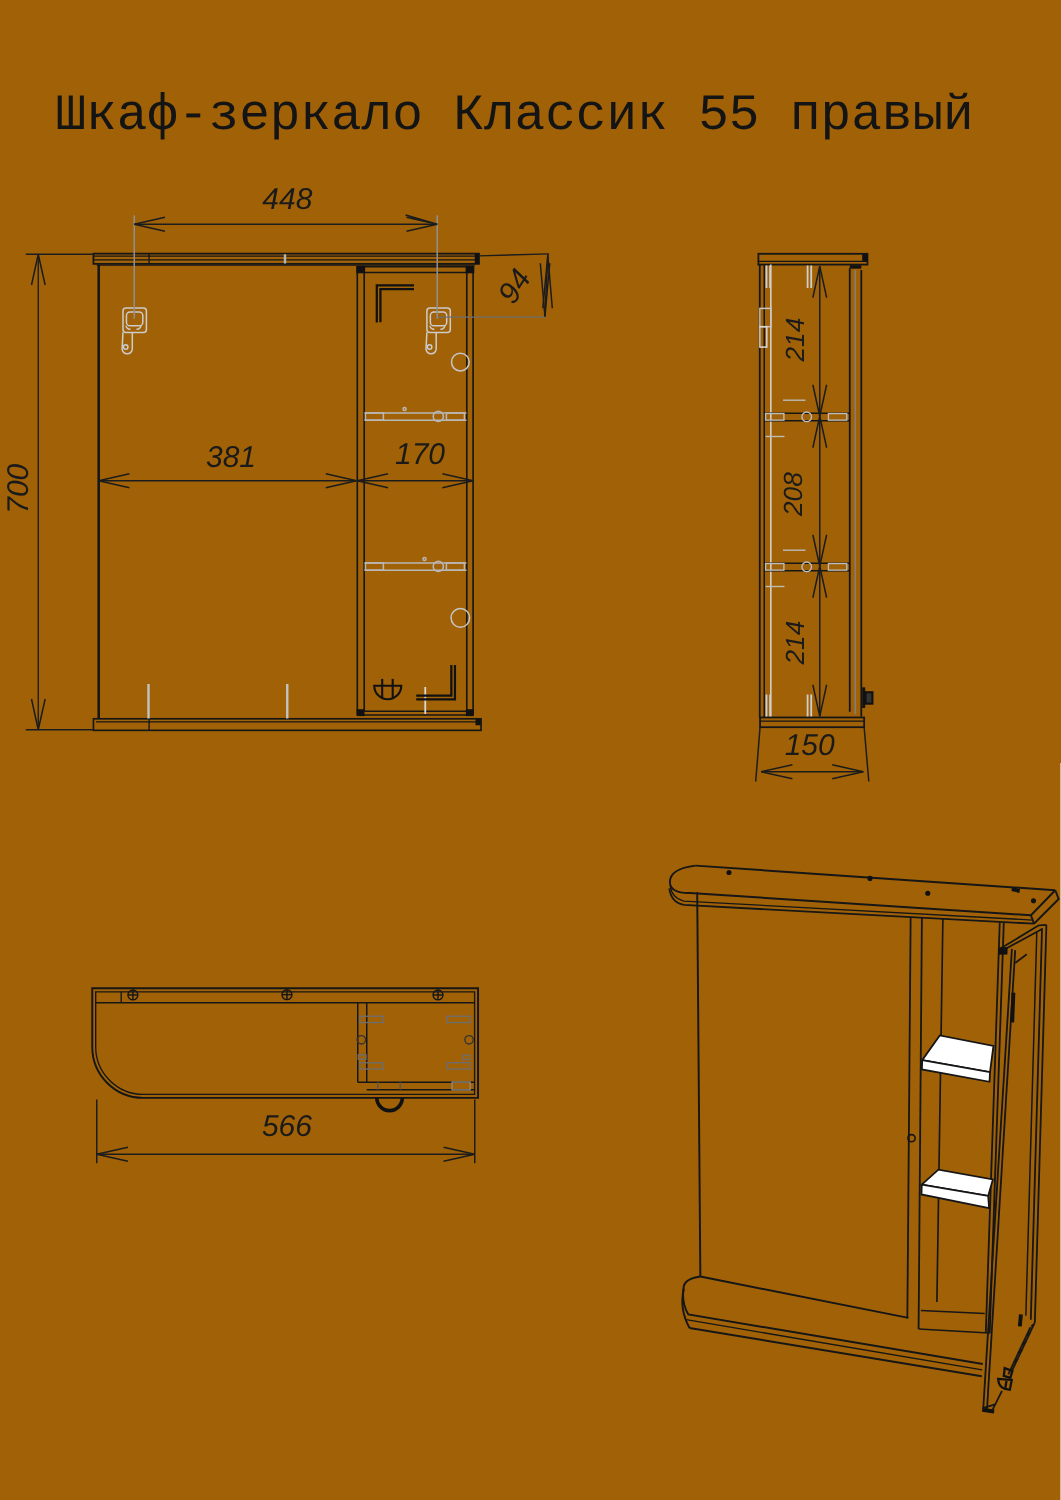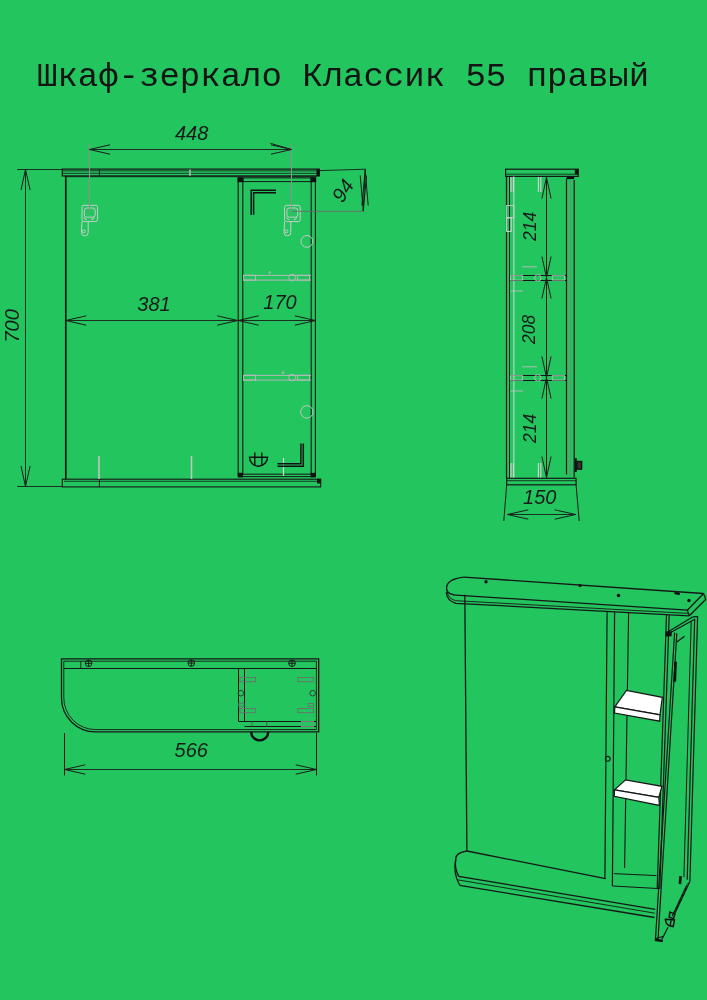--- a/index.html
+++ b/index.html
@@ -1,16 +1,16 @@
 <!DOCTYPE html>
 <html><head>
 <meta charset="utf-8">
 <style>
 html,body{margin:0;padding:0;background:#ffffff;}
-#page{width:707px;height:1000px;position:relative;background:#22c55e;overflow:hidden;}
+#page{width:707px;height:1000px;position:relative;background:#a16207;overflow:hidden;}
 svg{position:absolute;top:0;left:0;}
 .dim{font-family:"Liberation Sans",sans-serif;font-style:italic;font-size:20px;fill:#1a1a1a;}
 .dims{font-family:"Liberation Sans",sans-serif;font-style:italic;font-size:17.5px;fill:#1a1a1a;}
 .ttl{font-family:"Liberation Mono",monospace;font-size:34px;fill:#141414;}
 </style>
 </head>
 <body>
 <div id="page">
 <svg width="707" height="1000" viewBox="0 0 707 1000">
 

